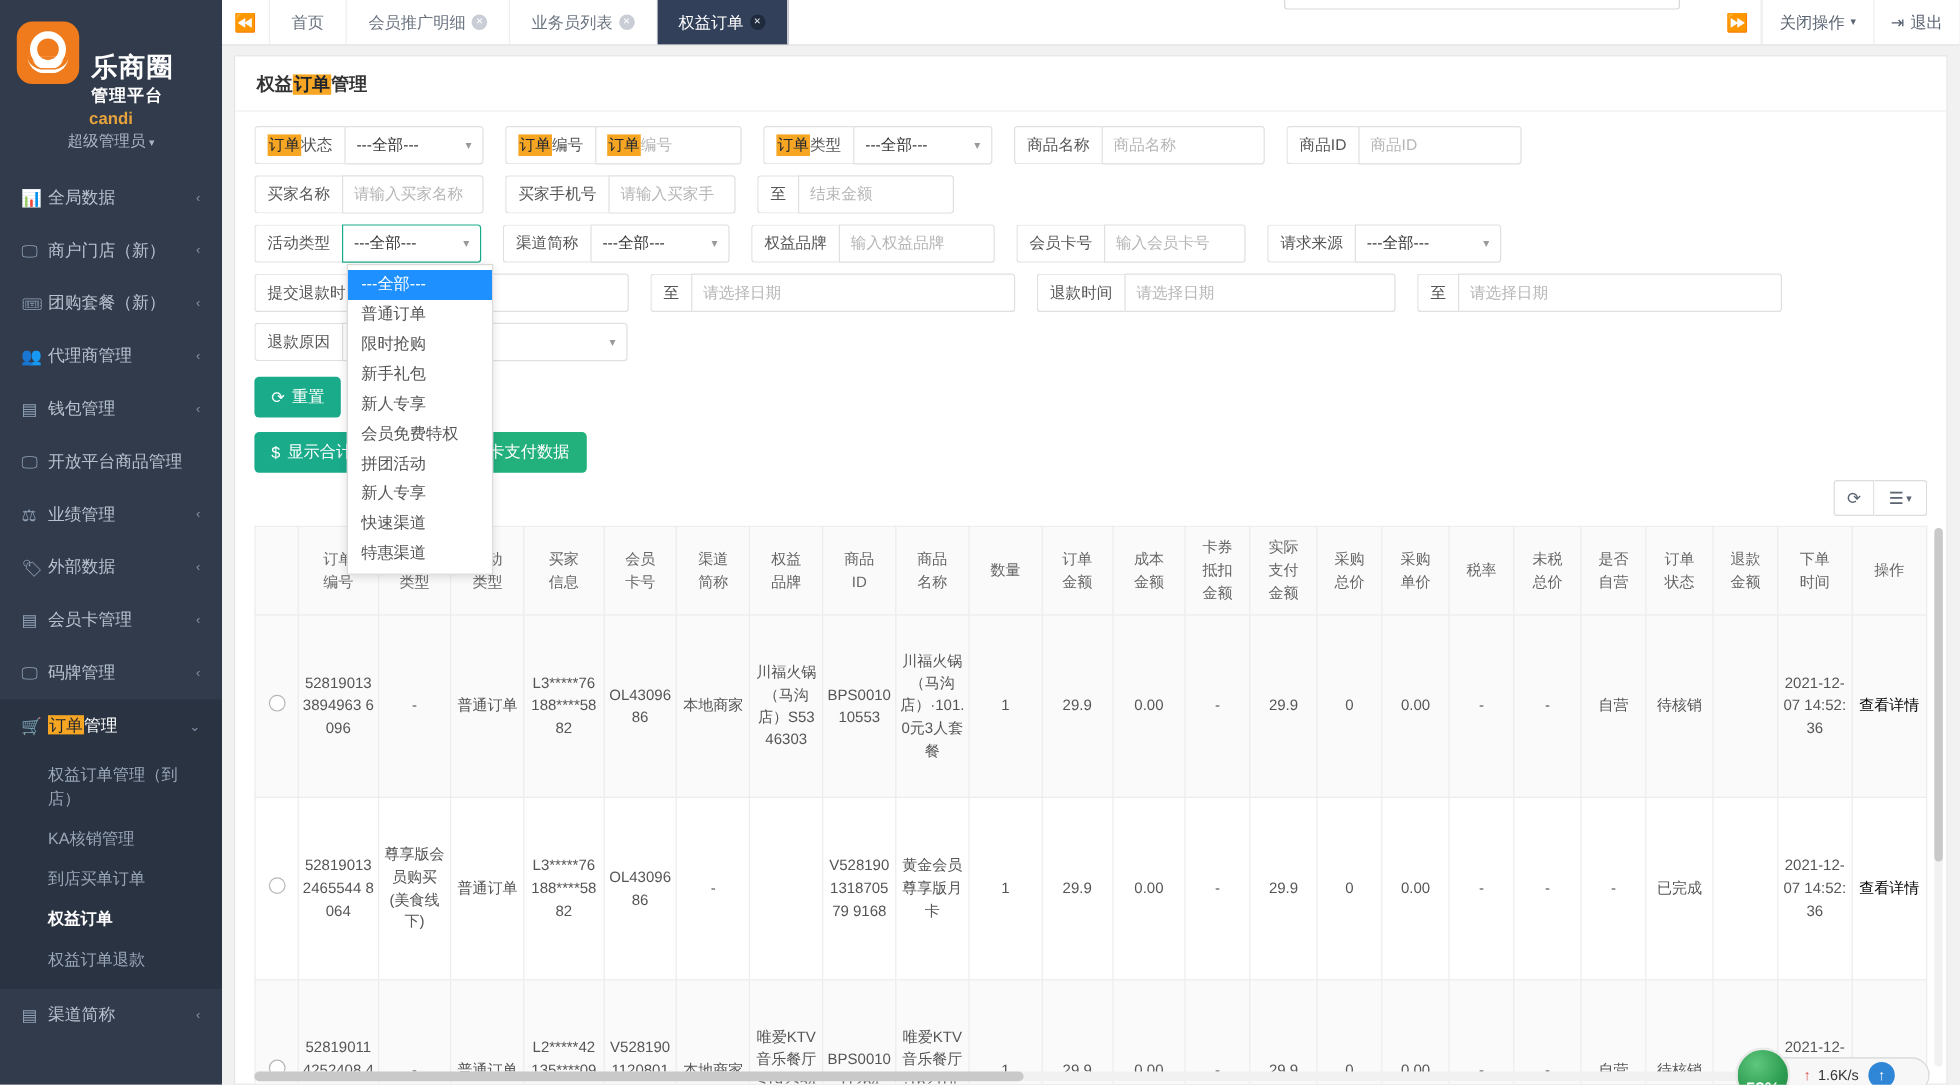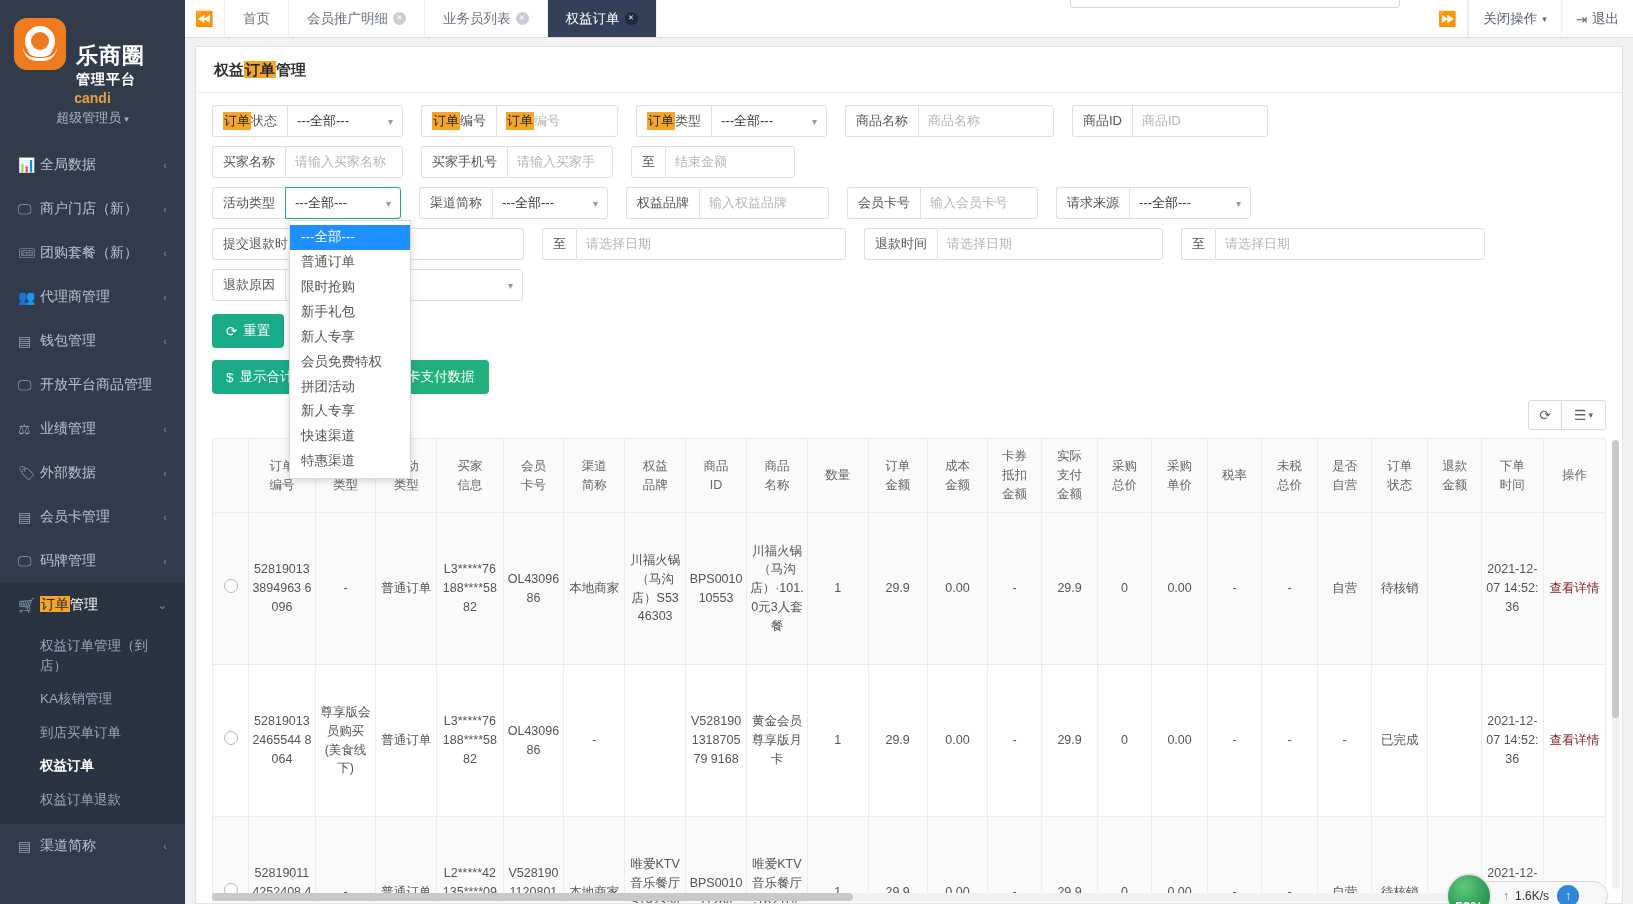--- a/index.html
+++ b/index.html
@@ -177,21 +177,21 @@
     text-align: center; vertical-align: middle; padding: 6px 3px;
     word-break: break-all; line-height: 1.5;
   }
   thead th { background: #fafafa; color: #666; height: 74px; font-weight: normal; }
   tbody td { height: 152px; background: #fff; }
   tbody tr:nth-child(odd) td { background: #fafafa; }
   .radio {
     display: inline-block; width: 14px; height: 14px; border-radius: 50%;
     border: 1px solid #b7b7b7; background: #fff;
   }
-  .lnk { color: #7f1d1d; cursor: pointer; }
+  .lnk { color: #000000; cursor: pointer; }
 
   .scroll-x {
     position: absolute; left: 16px; right: 16px; bottom: 2px; height: 8px;
     background: #f1f1f1; border-radius: 4px;
   }
   .scroll-x i { display:block; width: 46%; height: 100%; background: #c9c9c9; border-radius: 4px; }
   .scroll-y {
     position: absolute; right: 3px; top: 2px; bottom: 14px; width: 7px; background: #f1f1f1; border-radius: 4px;
   }
   .scroll-y i { display:block; width:100%; height: 62%; background: #c9c9c9; border-radius: 4px; }

